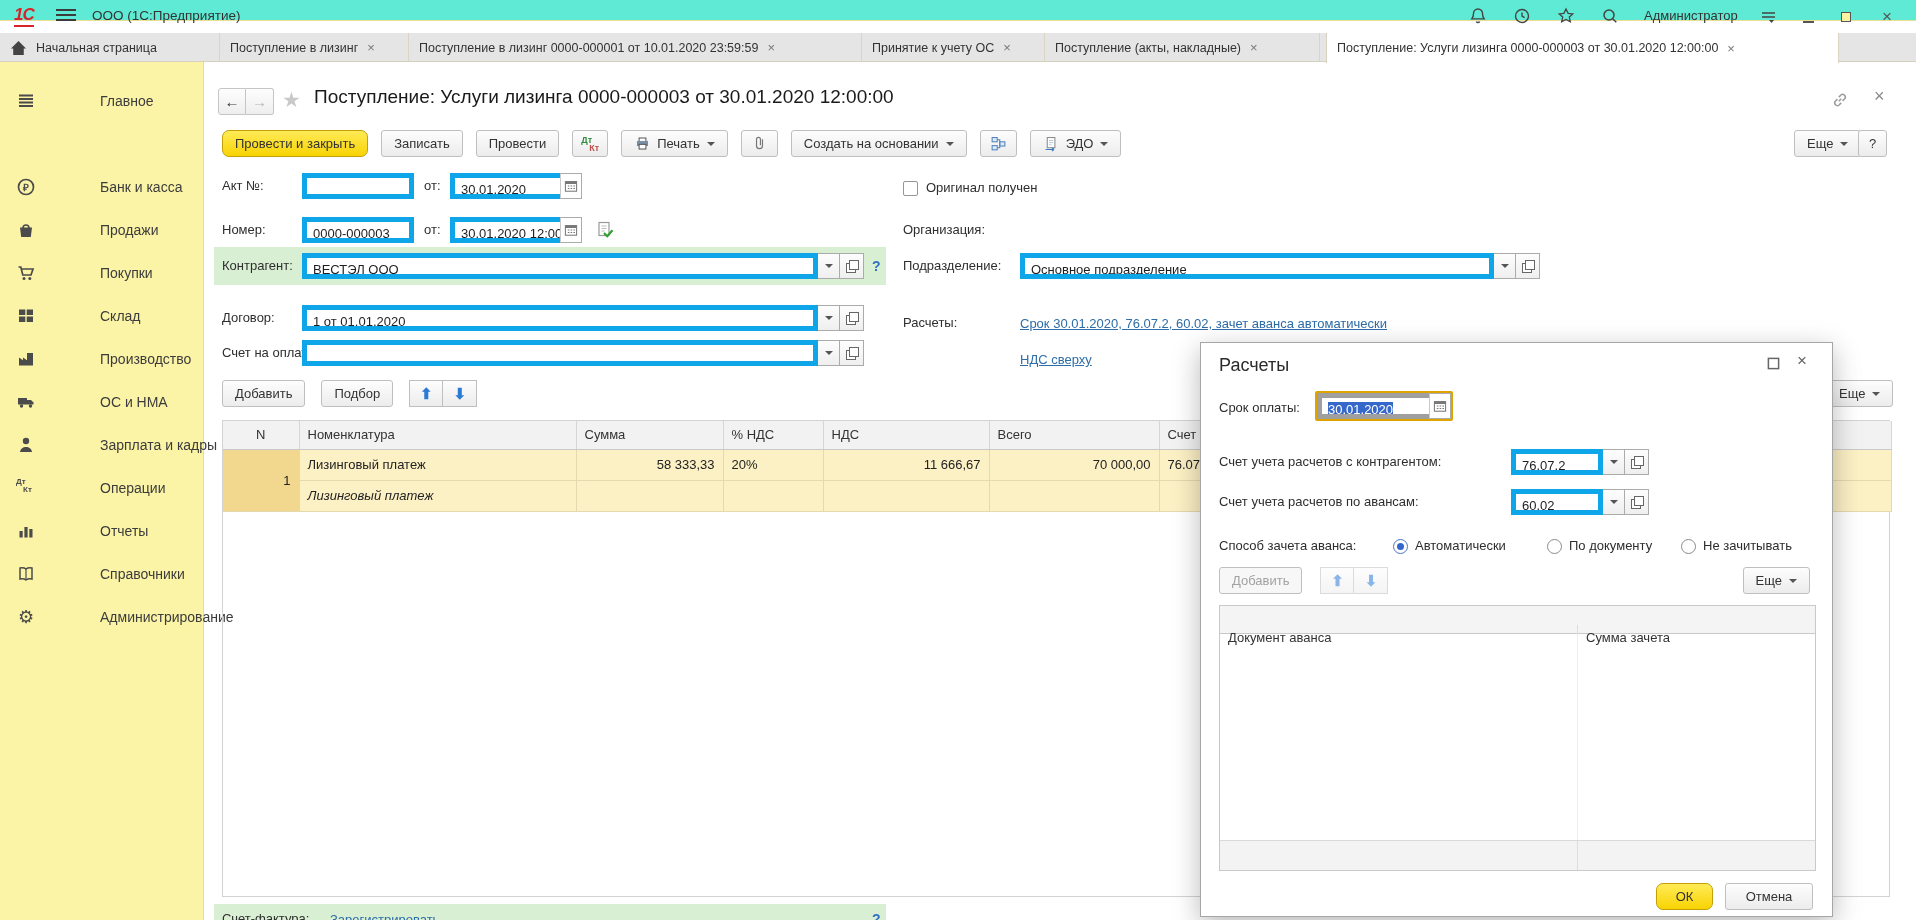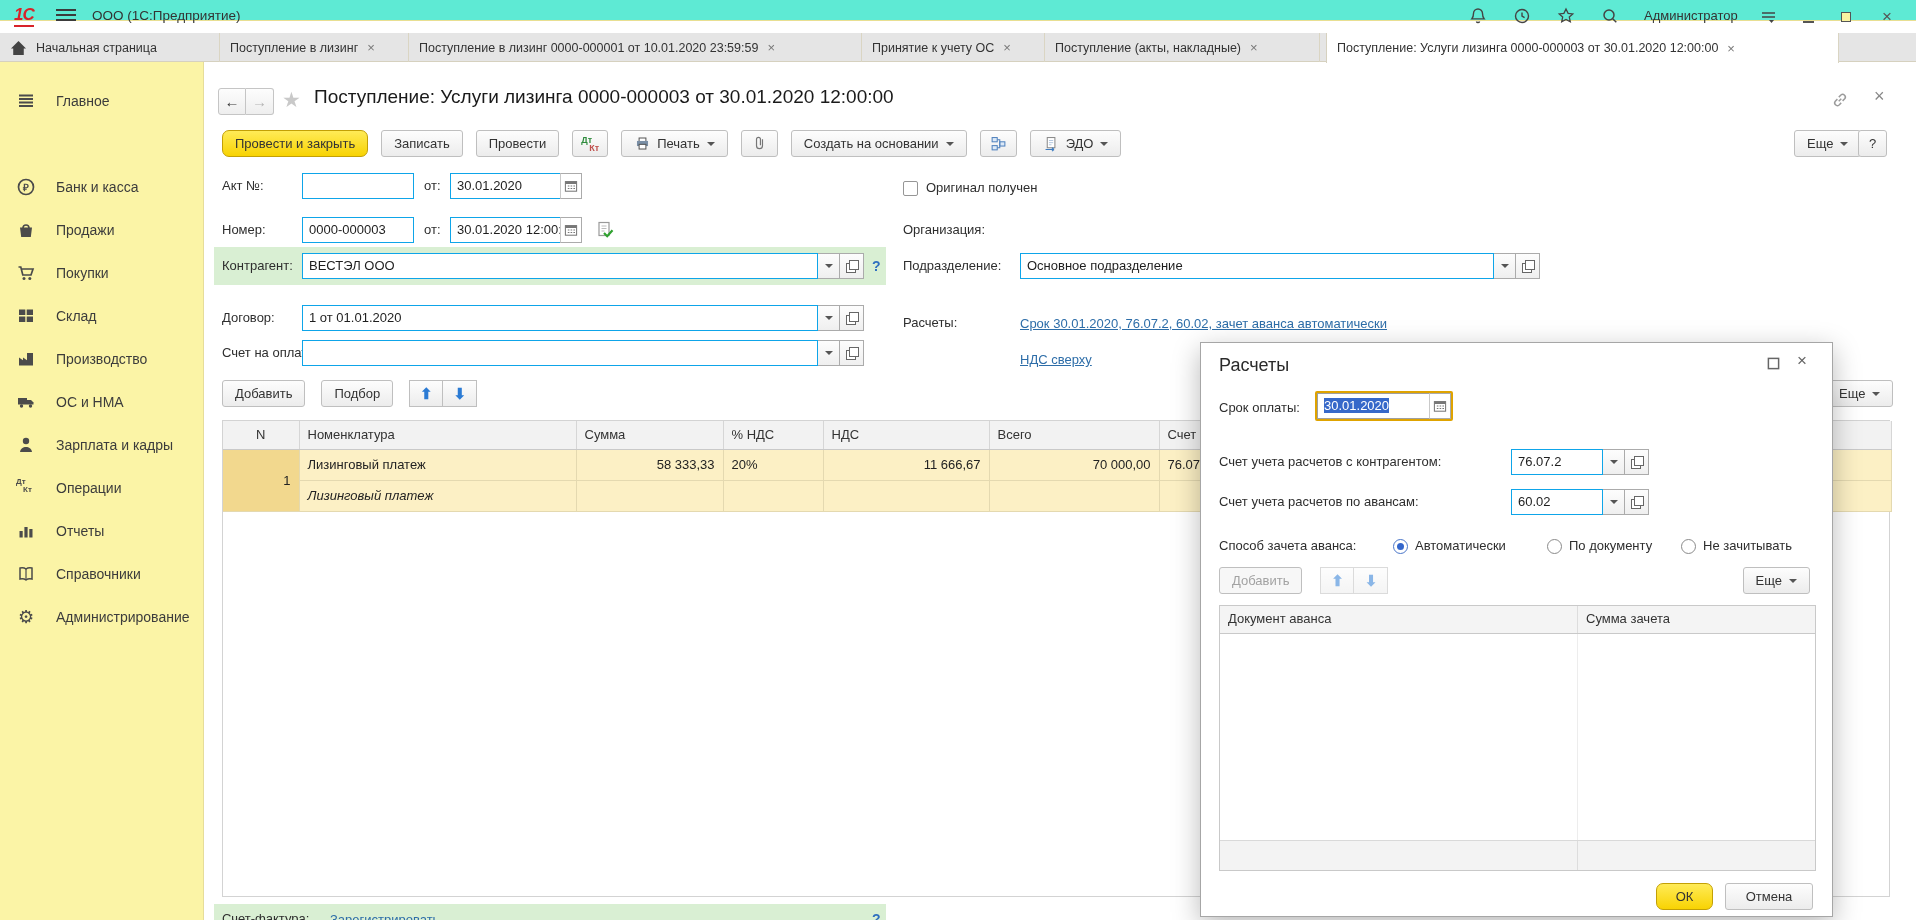--- a/index.html
+++ b/index.html
@@ -22,33 +22,33 @@
 
   
   .tabbar { position:absolute; left:0; top:33px; width:1916px; height:29px; background:#e5e5e5; border-bottom:1px solid #D6D1BF; }
   .tab { position:absolute; top:0; height:29px; border-right:1px solid #DAD5C3; display:flex; align-items:center; padding:0 10px; font-size:12.5px; color:#333; white-space:nowrap; overflow:hidden; }
   .tab.active { background:#fff; height:30px; border-left:1px solid #D6D1BF; }
   .tab .x { margin-left:9px; color:#777; font-size:13px; }
   .home-ic { width:17px; height:16px; margin-right:9px; flex:0 0 auto; }
 
   
   .sidebar { position:absolute; left:0; top:62px; width:204px; height:858px; background:#FBF4A6; border-right:1px solid #E6DD9A; }
-  .sb-item { position:absolute; left:0; width:204px; height:38px; display:flex; align-items:center; cursor:default; }
+  .sb-item { position:absolute; left:0; width:204px; height:38px; display:flex; align-items:center; cursor:default;gap:44px; }
   .sb-item .ic { width:20px; height:20px; margin-left:16px; color:#4B4B4B; flex:0 0 auto; }
   .sb-item .lb { margin-left:20px; font-size:14px; color:#3C3C3C; white-space:nowrap; }
   .dtkt { font-size:8px; font-weight:bold; line-height:8px; color:#4B4B4B; }
   .dtkt .kt { display:block; margin-left:7px; }
 
   
   .btn { display:inline-flex; align-items:center; justify-content:center; height:27px; padding:0 12px; background:linear-gradient(#FDFDFD,#ECECEC); border:1px solid #BFBFBF; border-radius:3px; font-size:13px; color:#333; white-space:nowrap; }
   .btn.yellow { background:linear-gradient(#FFEB57,#F8D303); border-color:#C3A005; font-weight:normal;border-radius:7px; }
   .btn.disabled { color:#A2A2A2; background:#F7F7F7; }
   .caret { width:0; height:0; border:4px solid transparent; border-top-color:#555; margin-left:7px; margin-top:4px; }
   .fgroup { position:absolute; display:flex; height:26px; }
-  .finput { height:26px; border:1px solid #0ea5e9; background:#fff; font-size:13px; line-height:24px; padding:0 6px; color:#1E1E1E; overflow:hidden; white-space:nowrap; }
+  .finput { height:26px; border:5px solid #0ea5e9; background:#fff; font-size:13px; line-height:24px; padding:0 6px; color:#1E1E1E; overflow:hidden; white-space:nowrap; }
   .ddb { width:22px; height:26px; border:1px solid #ABABAB; border-left:none; background:linear-gradient(#FDFDFD,#EFEFEF); display:flex; align-items:center; justify-content:center; }
   .ddb i { width:0; height:0; border:4px solid transparent; border-top-color:#555; margin-top:4px; }
   .opb { width:24px; height:26px; border:1px solid #ABABAB; border-left:none; background:linear-gradient(#FDFDFD,#EFEFEF); position:relative; }
   .opb::before { content:""; position:absolute; left:6px; top:9px; width:8px; height:8px; border:1.2px solid #666; background:#fff; }
   .opb::after { content:""; position:absolute; left:9px; top:6px; width:8px; height:8px; border:1.2px solid #666; background:#fff; }
   .calb { width:22px; height:26px; border:1px solid #ABABAB; border-left:1px solid #C9C9C9; background:#fff; display:flex; align-items:center; justify-content:center; }
   .lbl { position:absolute; font-size:13px; line-height:26px; color:#2E2E2E; white-space:nowrap; }
   .link { position:absolute; font-size:13px; color:#2D6DA8; text-decoration:underline; white-space:nowrap; cursor:pointer; }
   .help-q { position:absolute; color:#2F6FBF; font-weight:bold; font-size:14px; line-height:26px; }
   .cbx { position:absolute; width:15px; height:15px; border:1px solid #969696; background:#fff; border-radius:2px; }
@@ -79,21 +79,21 @@
   .dialog { position:absolute; left:1200px; top:342px; width:633px; height:575px; background:#fff; border:1px solid #A6A6A6; box-shadow:0 8px 26px rgba(0,0,0,.28); z-index:50; }
   .dlg-title { position:absolute; left:18px; top:12px; font-size:18px; color:#2B2B2B; }
   .dlg-win { position:absolute; top:14px; color:#666; font-size:14px; line-height:16px; }
   .focus-wrap { position:absolute; border:2px solid #DFA300; border-radius:2px; display:flex; background:#fff; }
   .sel-text { background:#3668C9; color:#fff; }
   .radio { position:absolute; width:15px; height:15px; border:1px solid #8A8A8A; border-radius:50%; background:#fff; }
   .radio.sel { border-color:#4A76C9; }
   .radio.sel::after { content:""; position:absolute; left:3px; top:3px; width:7px; height:7px; border-radius:50%; background:#3366CC; }
   .dlg-table { position:absolute; left:18px; top:262px; width:597px; border:1px solid #C9C9C9; }
   .dlg-th { height:28px; background:#F4F4F4; border-bottom:1px solid #C9C9C9; display:flex; font-size:13px; color:#333; }
-  .dlg-th > div { padding:5px 8px; }
+  .dlg-th > div { padding:5px 8px;margin-top:19px; }
   .dlg-body { height:206px; display:flex; }
   .dlg-foot { height:30px; background:#F3F3F3; border-top:1px solid #D9D9D9; display:flex; }
   .coldiv { border-right:1px solid #DDDDDD; }
 
   
   .green-box { position:absolute; background:#D9EFD3; }
 </style>
 </head>
 <body>
 

